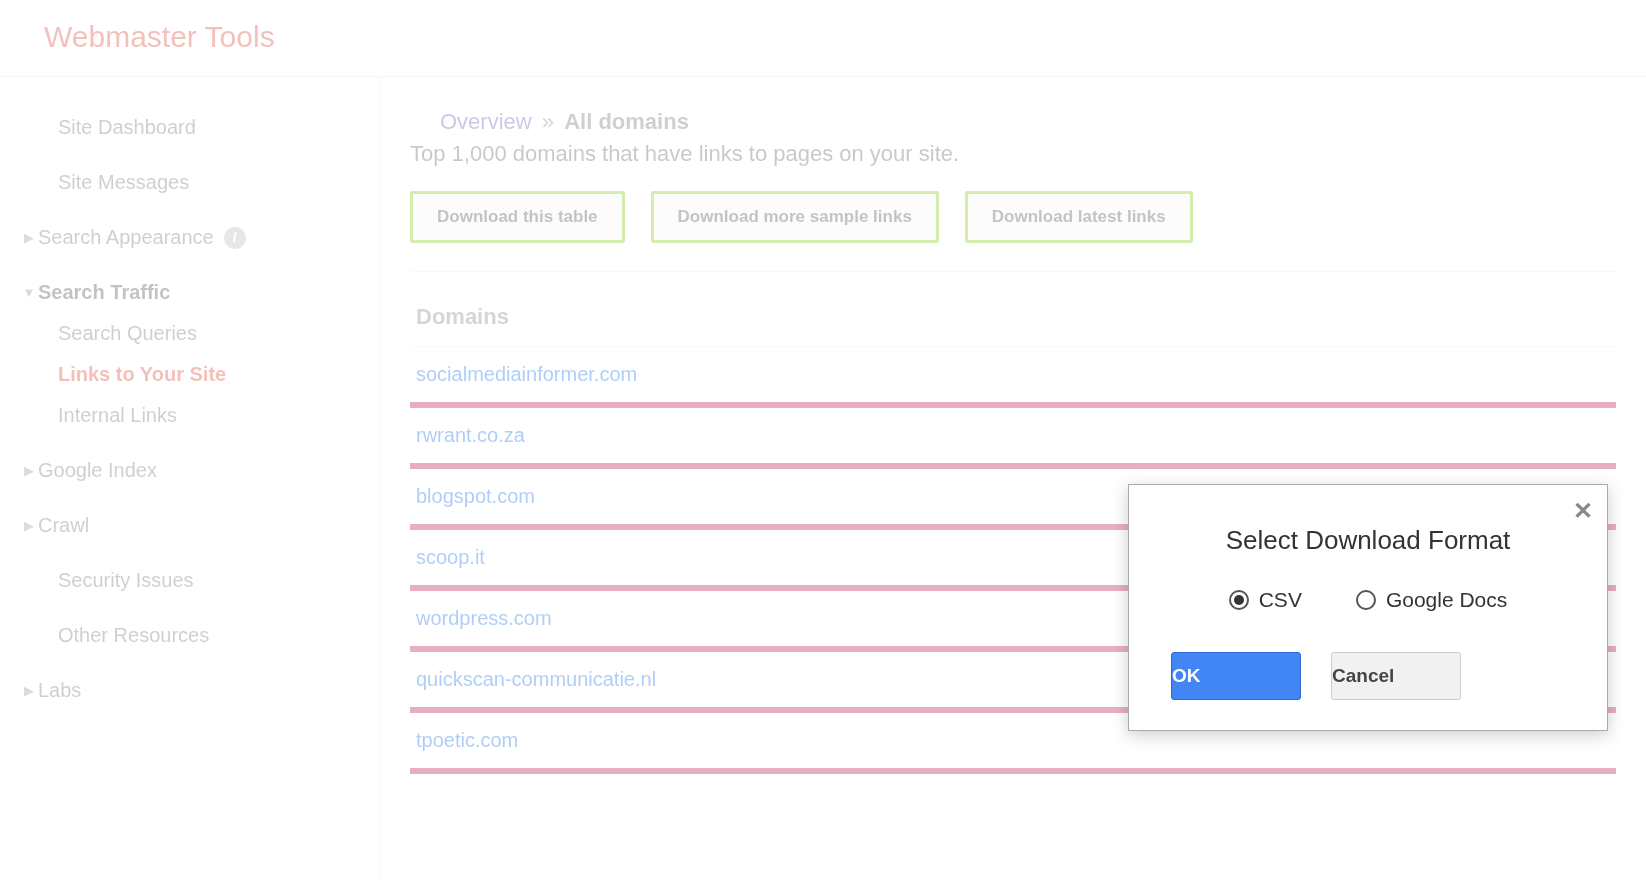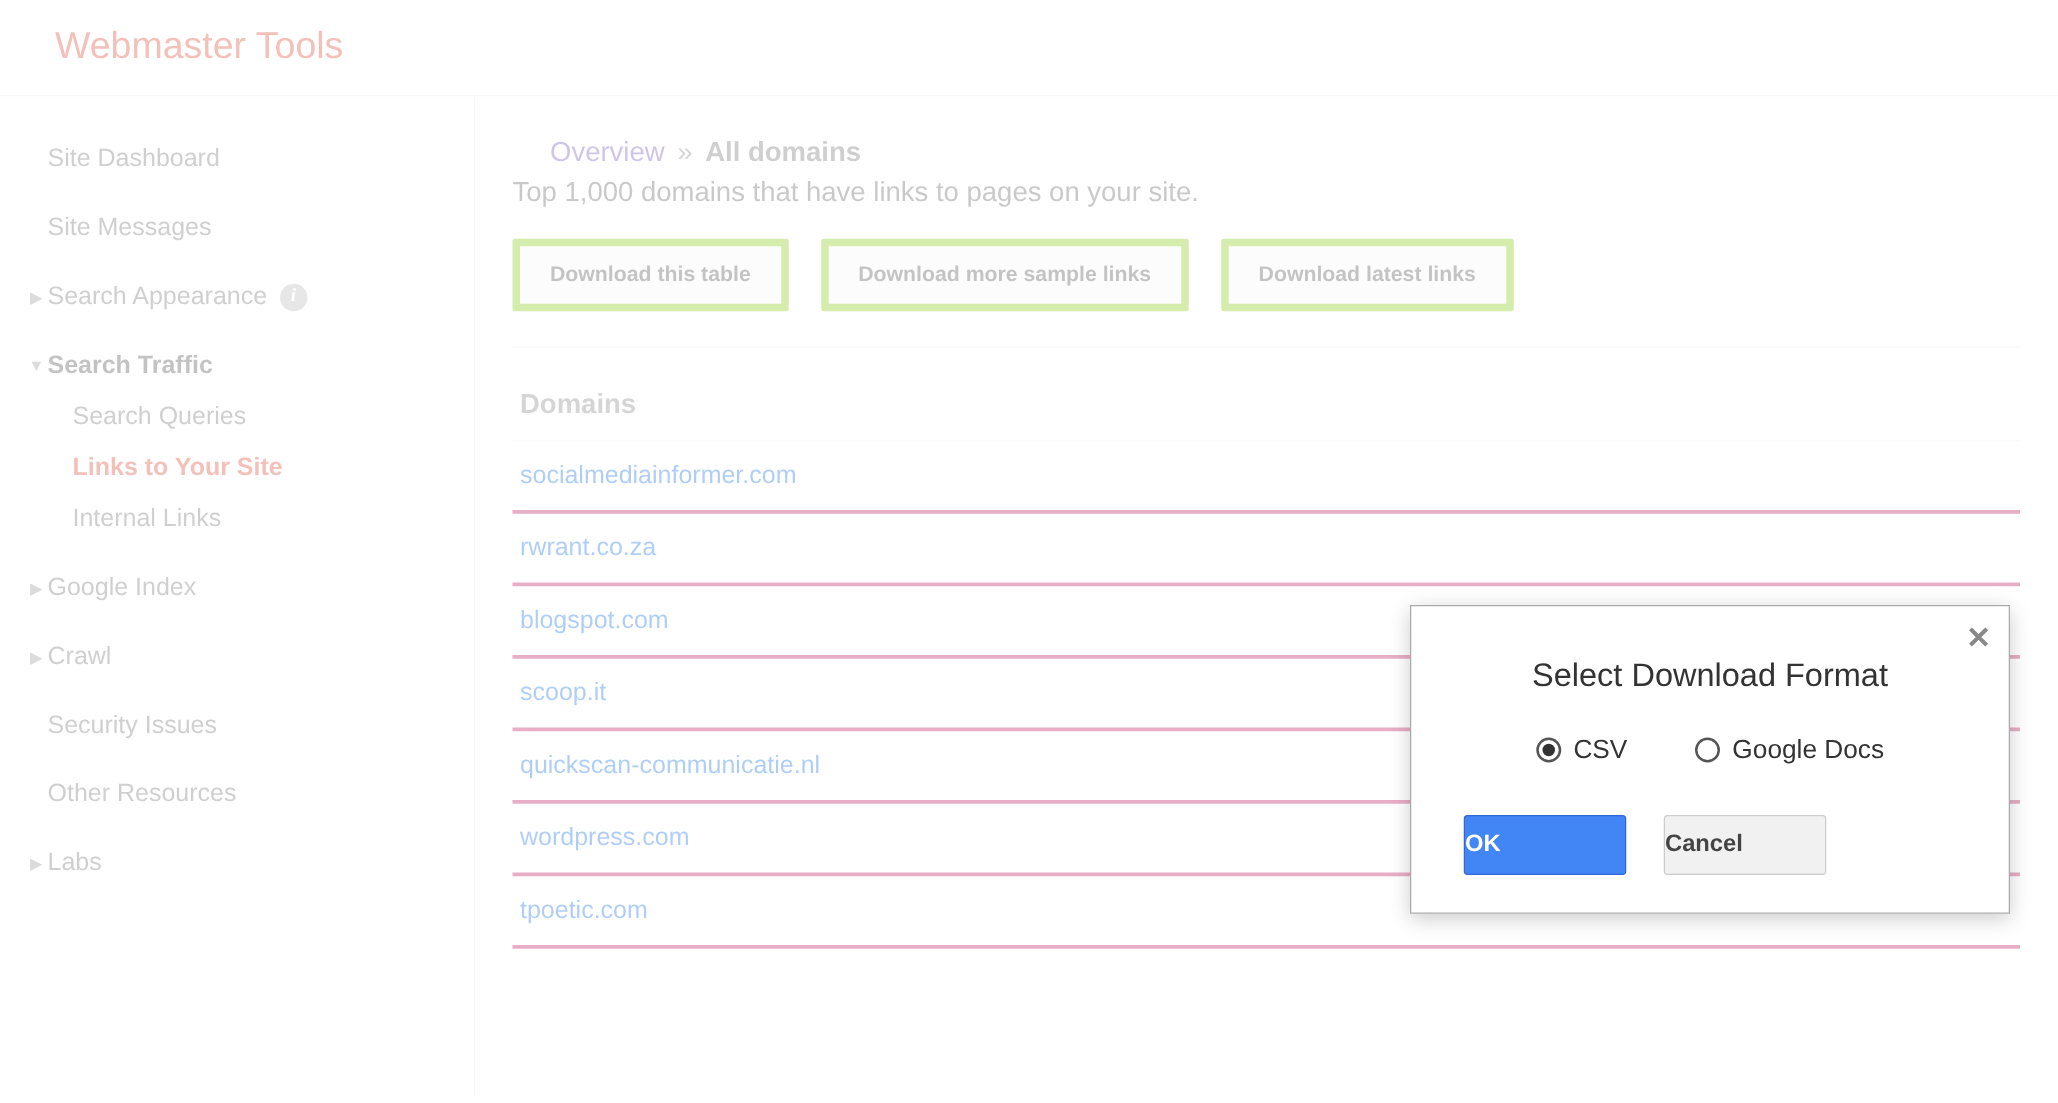--- a/index.html
+++ b/index.html
@@ -47,21 +47,21 @@
     color: #777;
     cursor: pointer;
   }
   .nav-item .arrow {
     width: 18px;
     display: inline-flex;
     justify-content: center;
     font-size: 13px;
     color: #999;
   }
-  .nav-item.top-plain { padding-left: 38px; }
+  .nav-item.top-plain { padding-left: 58px; }
   .nav-item.bold { color: #555; font-weight: 700; }
   .nav-item.expanded.bold { color: #555; }
   .nav-item .info-icon {
     margin-left: 10px;
     display: inline-flex;
     width: 22px; height: 22px;
     border-radius: 50%;
     background: #bbb;
     color: #fff;
     align-items: center; justify-content: center;
@@ -101,38 +101,38 @@
   }
   .button-row {
     display: flex;
     gap: 26px;
     padding-bottom: 28px;
     border-bottom: 1px solid #eee;
     margin-bottom: 24px;
   }
   .dl-btn {
     background: #f5f5f5;
-    border: 6px solid #84cc16;
+    border: 3px solid #84cc16;
     color: #555;
     font-weight: 700;
     font-size: 17px;
     padding: 13px 24px;
     border-radius: 2px;
     cursor: pointer;
   }
   .table-head {
     font-size: 22px;
     font-weight: 700;
     color: #888;
     padding: 8px 6px 16px 6px;
     border-bottom: 1px solid #eee;
   }
   .row {
     padding: 16px 6px;
-    border-bottom: 3px solid #be185d;
+    border-bottom: 6px solid #be185d;
   }
   .row a {
     color: #1a73e8;
     font-size: 20px;
     text-decoration: none;
     cursor: pointer;
   }
 
   
   .dialog {
@@ -285,22 +285,22 @@
       <button class="dl-btn">Download this table</button>
       <button class="dl-btn">Download more sample links</button>
       <button class="dl-btn">Download latest links</button>
     </div>
 
     <div class="table-head">Domains</div>
     <div class="row"><a>socialmediainformer.com</a></div>
     <div class="row"><a>rwrant.co.za</a></div>
     <div class="row"><a>blogspot.com</a></div>
     <div class="row"><a>scoop.it</a></div>
+    <div class="row"><a>wordpress.com</a></div>
     <div class="row"><a>quickscan-communicatie.nl</a></div>
-    <div class="row"><a>wordpress.com</a></div>
     <div class="row"><a>tpoetic.com</a></div>
   </div>
 </div>
 
 <div class="overlay"></div>
 
 <div class="dialog">
   <span class="close">✕</span>
   <div class="dialog-title">Select Download Format</div>
   <div class="radio-row">

